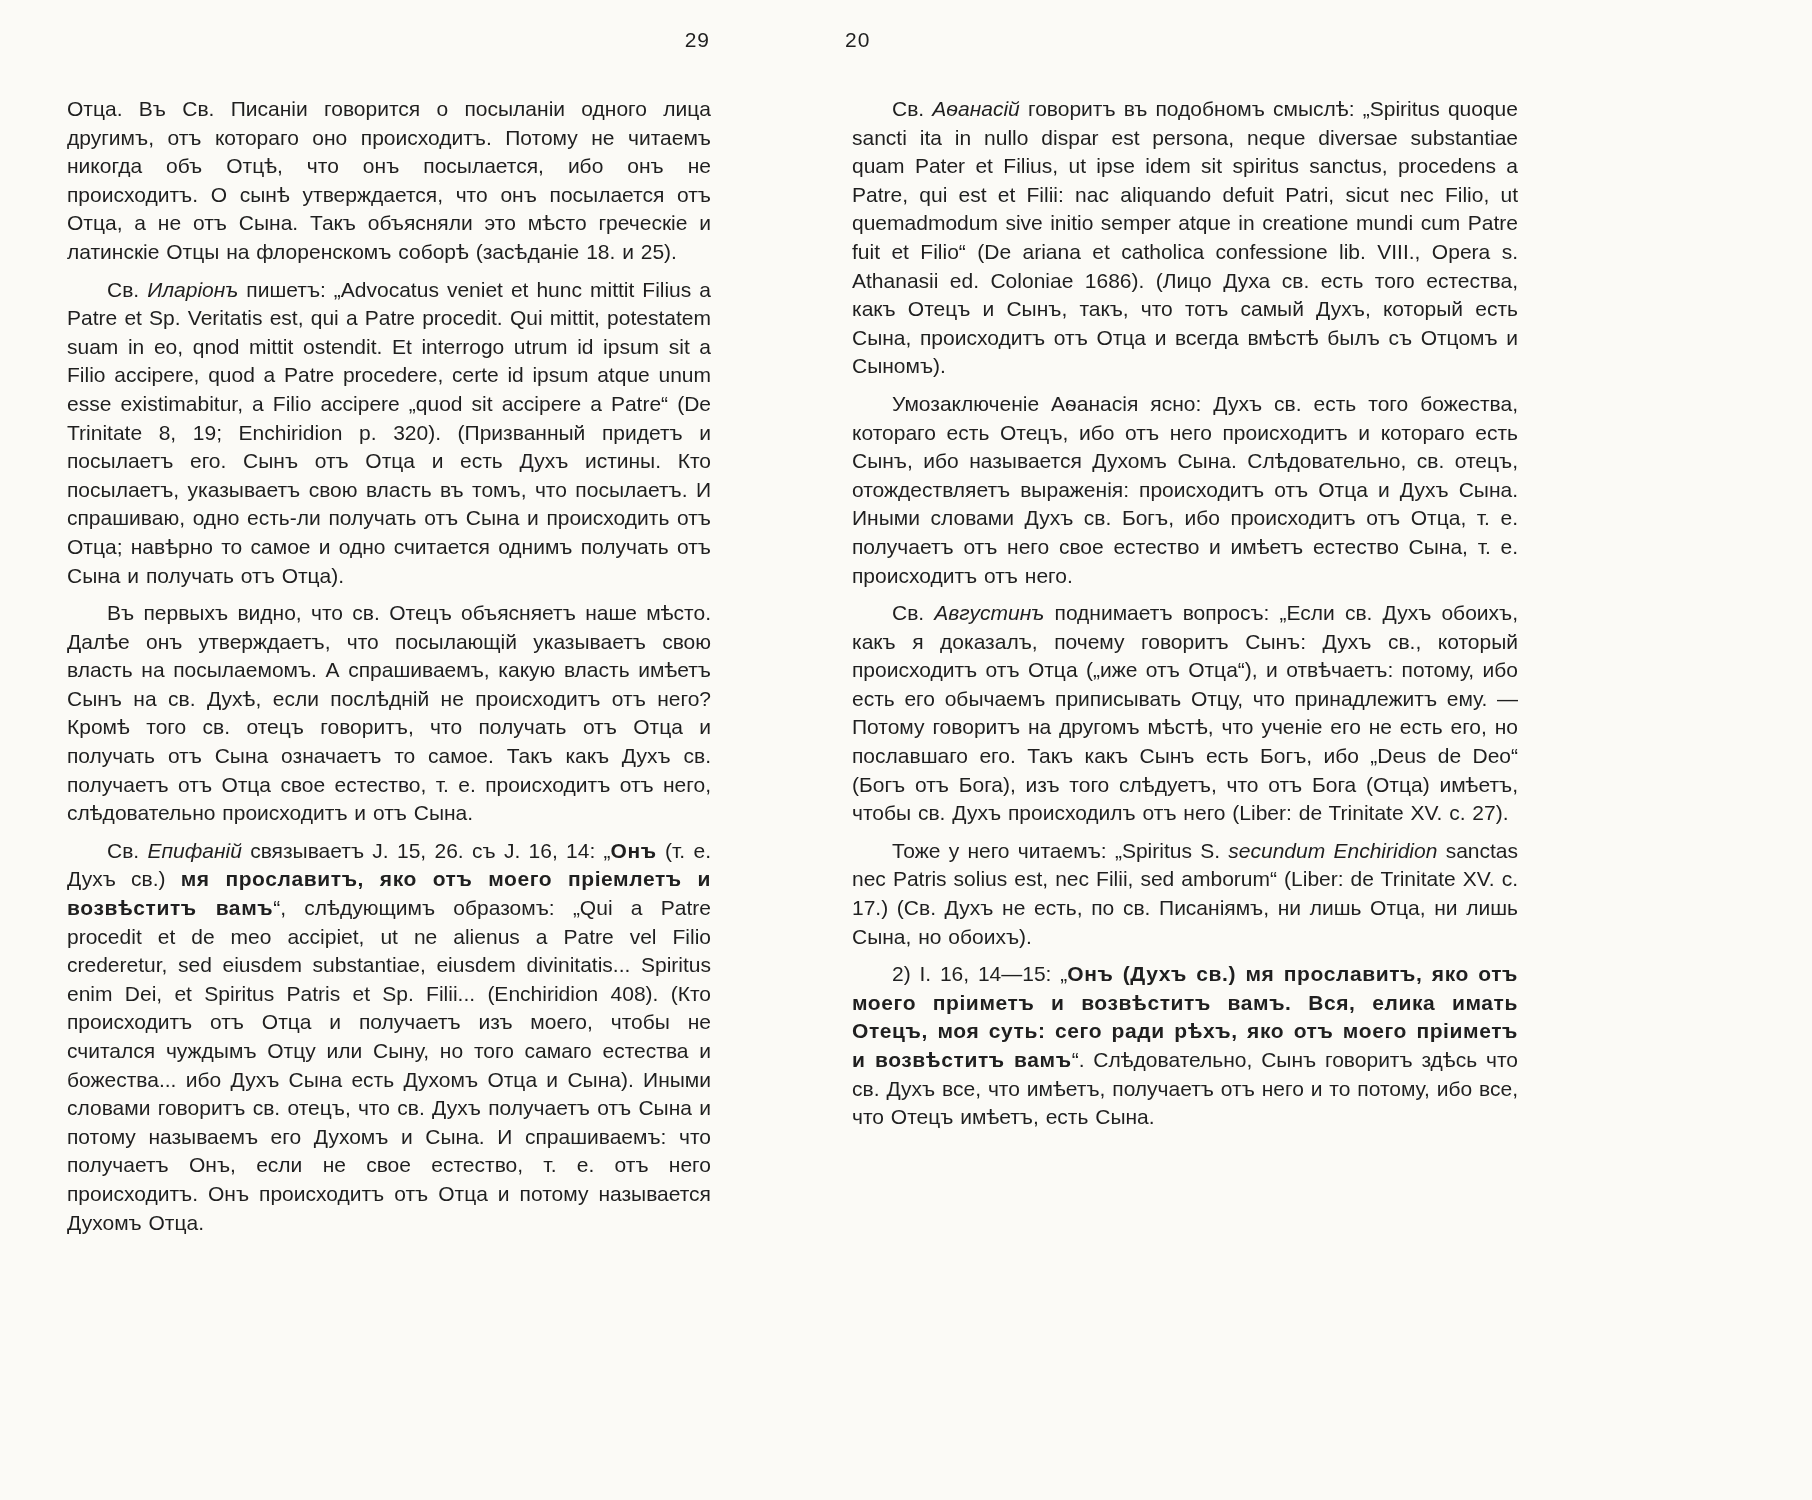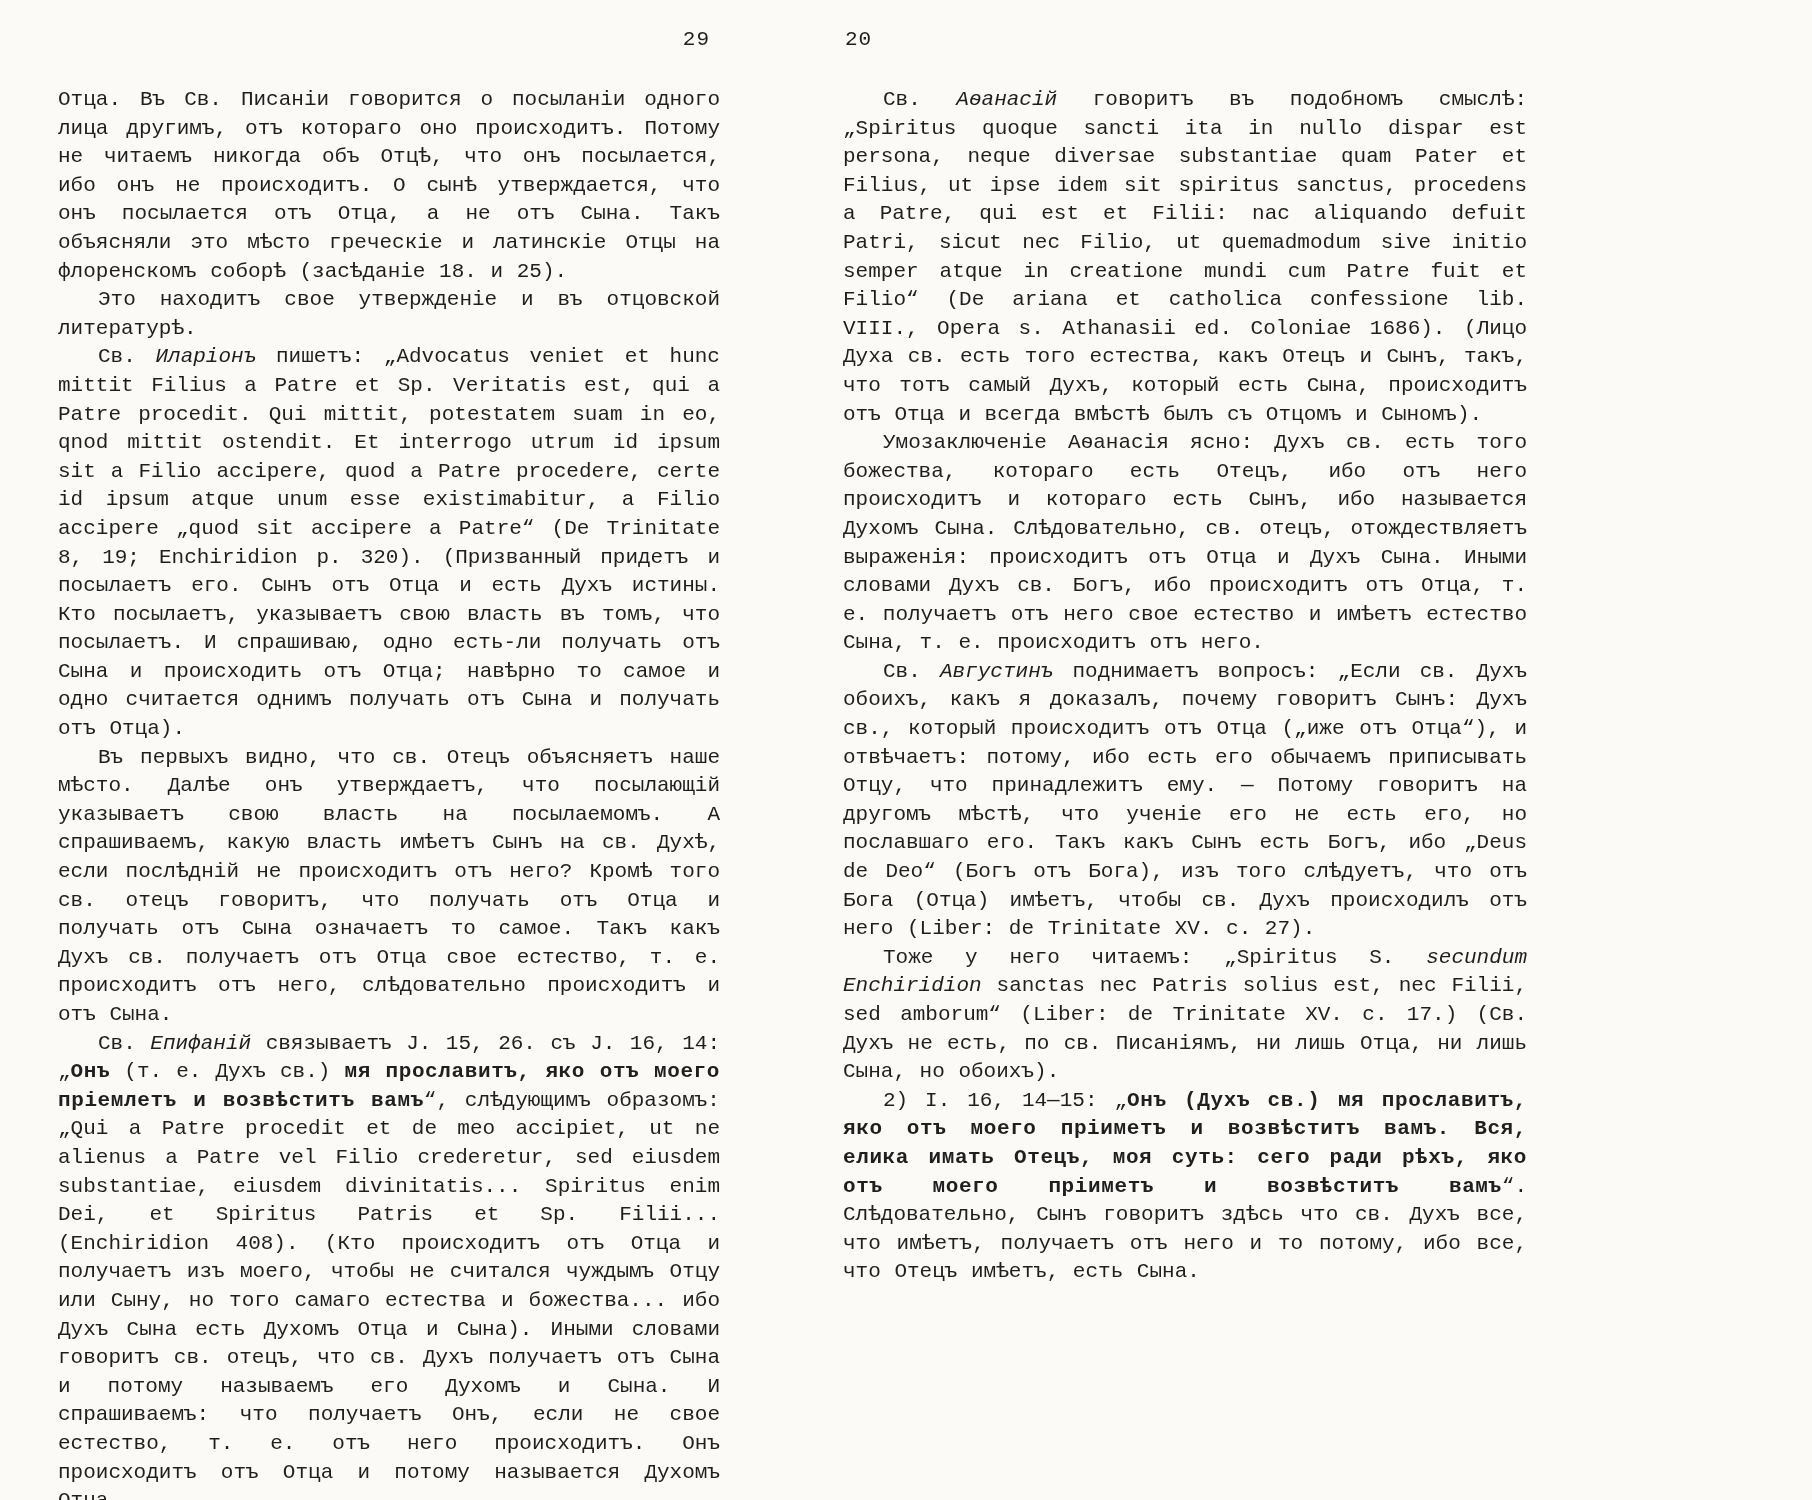--- a/index.html
+++ b/index.html
@@ -6,21 +6,21 @@
   body {
     width: 1812px;
     height: 1500px;
     background: #fbfaf6;
     overflow: hidden;
   }
   .spread {
     position: relative;
     width: 1791px;
     height: 1500px;
-    font-family: Liberation Mono, monospace;
+    font-family: Liberation Sans, sans-serif;
     color: #1f1f1f;
   }
   .page { position: absolute; top: 0; height: 1500px; }
   .page-left  { left: 58px;  width: 662px; }
   .page-right { left: 843px; width: 684px; }
   .page-number {
     position: absolute;
     top: 28px;
     font-size: 21px;
     letter-spacing: 1px;
@@ -30,35 +30,34 @@
   .page-body {
     position: absolute;
     top: 86px;
     left: 0;
     right: 0;
     font-size: 21px;
     line-height: 28.6px;
     text-align: justify;
     word-spacing: 1px;
   }
-  p.para { margin: 0; }
+  p.para { margin: 9px; }
   p.para.indent { text-indent: 40px; }
   .run-i  { font-style: italic; }
   .run-cs { font-weight: bold; letter-spacing: 0.6px; }
 </style>
 </head>
 <body>
 
 <div class="spread">
 
   <div class="page page-left">
     <div class="page-number">29</div>
     <div class="page-body">
         <p class="para"><span>Отца. Въ Св. Писаніи говорится о посыланіи одного лица другимъ, отъ котораго оно происходитъ. Потому не читаемъ никогда объ Отцѣ, что онъ посылается, ибо онъ не происходитъ. О сынѣ утверждается, что онъ посылается отъ Отца, а не отъ Сына. Такъ объясняли это мѣсто греческіе и латинскіе Отцы на флоренскомъ соборѣ (засѣданіе 18. и 25).</span></p>
-        <p class="para indent"><span>Это находитъ свое утвержденіе и въ отцовской литературѣ.</span></p>
         <p class="para indent"><span>Св. </span><span class="run-i">Иларіонъ</span><span> пишетъ: „Advocatus veniet et hunc mittit Filius a Patre et Sp. Veritatis est, qui a Patre procedit. Qui mittit, potestatem suam in eo, qnod mittit ostendit. Et interrogo utrum id ipsum sit a Filio accipere, quod a Patre procedere, certe id ipsum atque unum esse existimabitur, a Filio accipere „quod sit accipere a Patre“ (De Trinitate 8, 19; Enchiridion p. 320). (Призванный придетъ и посылаетъ его. Сынъ отъ Отца и есть Духъ истины. Кто посылаетъ, указываетъ свою власть въ томъ, что посылаетъ. И спрашиваю, одно есть-ли получать отъ Сына и происходить отъ Отца; навѣрно то самое и одно считается однимъ получать отъ Сына и получать отъ Отца).</span></p>
         <p class="para indent"><span>Въ первыхъ видно, что св. Отецъ объясняетъ наше мѣсто. Далѣе онъ утверждаетъ, что посылающій указываетъ свою власть на посылаемомъ. А спрашиваемъ, какую власть имѣетъ Сынъ на св. Духѣ, если послѣдній не происходитъ отъ него? Кромѣ того св. отецъ говоритъ, что получать отъ Отца и получать отъ Сына означаетъ то самое. Такъ какъ Духъ св. получаетъ отъ Отца свое естество, т. е. происходитъ отъ него, слѣдовательно происходитъ и отъ Сына.</span></p>
         <p class="para indent"><span>Св. </span><span class="run-i">Епифаній</span><span> связываетъ J. 15, 26. съ J. 16, 14: „</span><span class="run-cs">Онъ</span><span> (т. е. Духъ св.) </span><span class="run-cs">мя прославитъ, яко отъ моего пріемлетъ и возвѣститъ вамъ</span><span>“, слѣдующимъ образомъ: „Qui a Patre procedit et de meo accipiet, ut ne alienus a Patre vel Filio crederetur, sed eiusdem substantiae, eiusdem divinitatis... Spiritus enim Dei, et Spiritus Patris et Sp. Filii... (Enchiridion 408). (Кто происходитъ отъ Отца и получаетъ изъ моего, чтобы не считался чуждымъ Отцу или Сыну, но того самаго естества и божества... ибо Духъ Сына есть Духомъ Отца и Сына). Иными словами говоритъ св. отецъ, что св. Духъ получаетъ отъ Сына и потому называемъ его Духомъ и Сына. И спрашиваемъ: что получаетъ Онъ, если не свое естество, т. е. отъ него происходитъ. Онъ происходитъ отъ Отца и потому называется Духомъ Отца.</span></p>
       </div>
   </div>
 
   <div class="page page-right">
     <div class="page-number">20</div>
     <div class="page-body">
         <p class="para indent"><span>Св. </span><span class="run-i">Аѳанасій</span><span> говоритъ въ подобномъ смыслѣ: „Spiritus quoque sancti ita in nullo dispar est persona, neque diversae substantiae quam Pater et Filius, ut ipse idem sit spiritus sanctus, procedens a Patre, qui est et Filii: nac aliquando defuit Patri, sicut nec Filio, ut quemadmodum sive initio semper atque in creatione mundi cum Patre fuit et Filio“ (De ariana et catholica confessione lib. VIII., Opera s. Athanasii ed. Coloniae 1686). (Лицо Духа св. есть того естества, какъ Отецъ и Сынъ, такъ, что тотъ самый Духъ, который есть Сына, происходитъ отъ Отца и всегда вмѣстѣ былъ съ Отцомъ и Сыномъ).</span></p>

